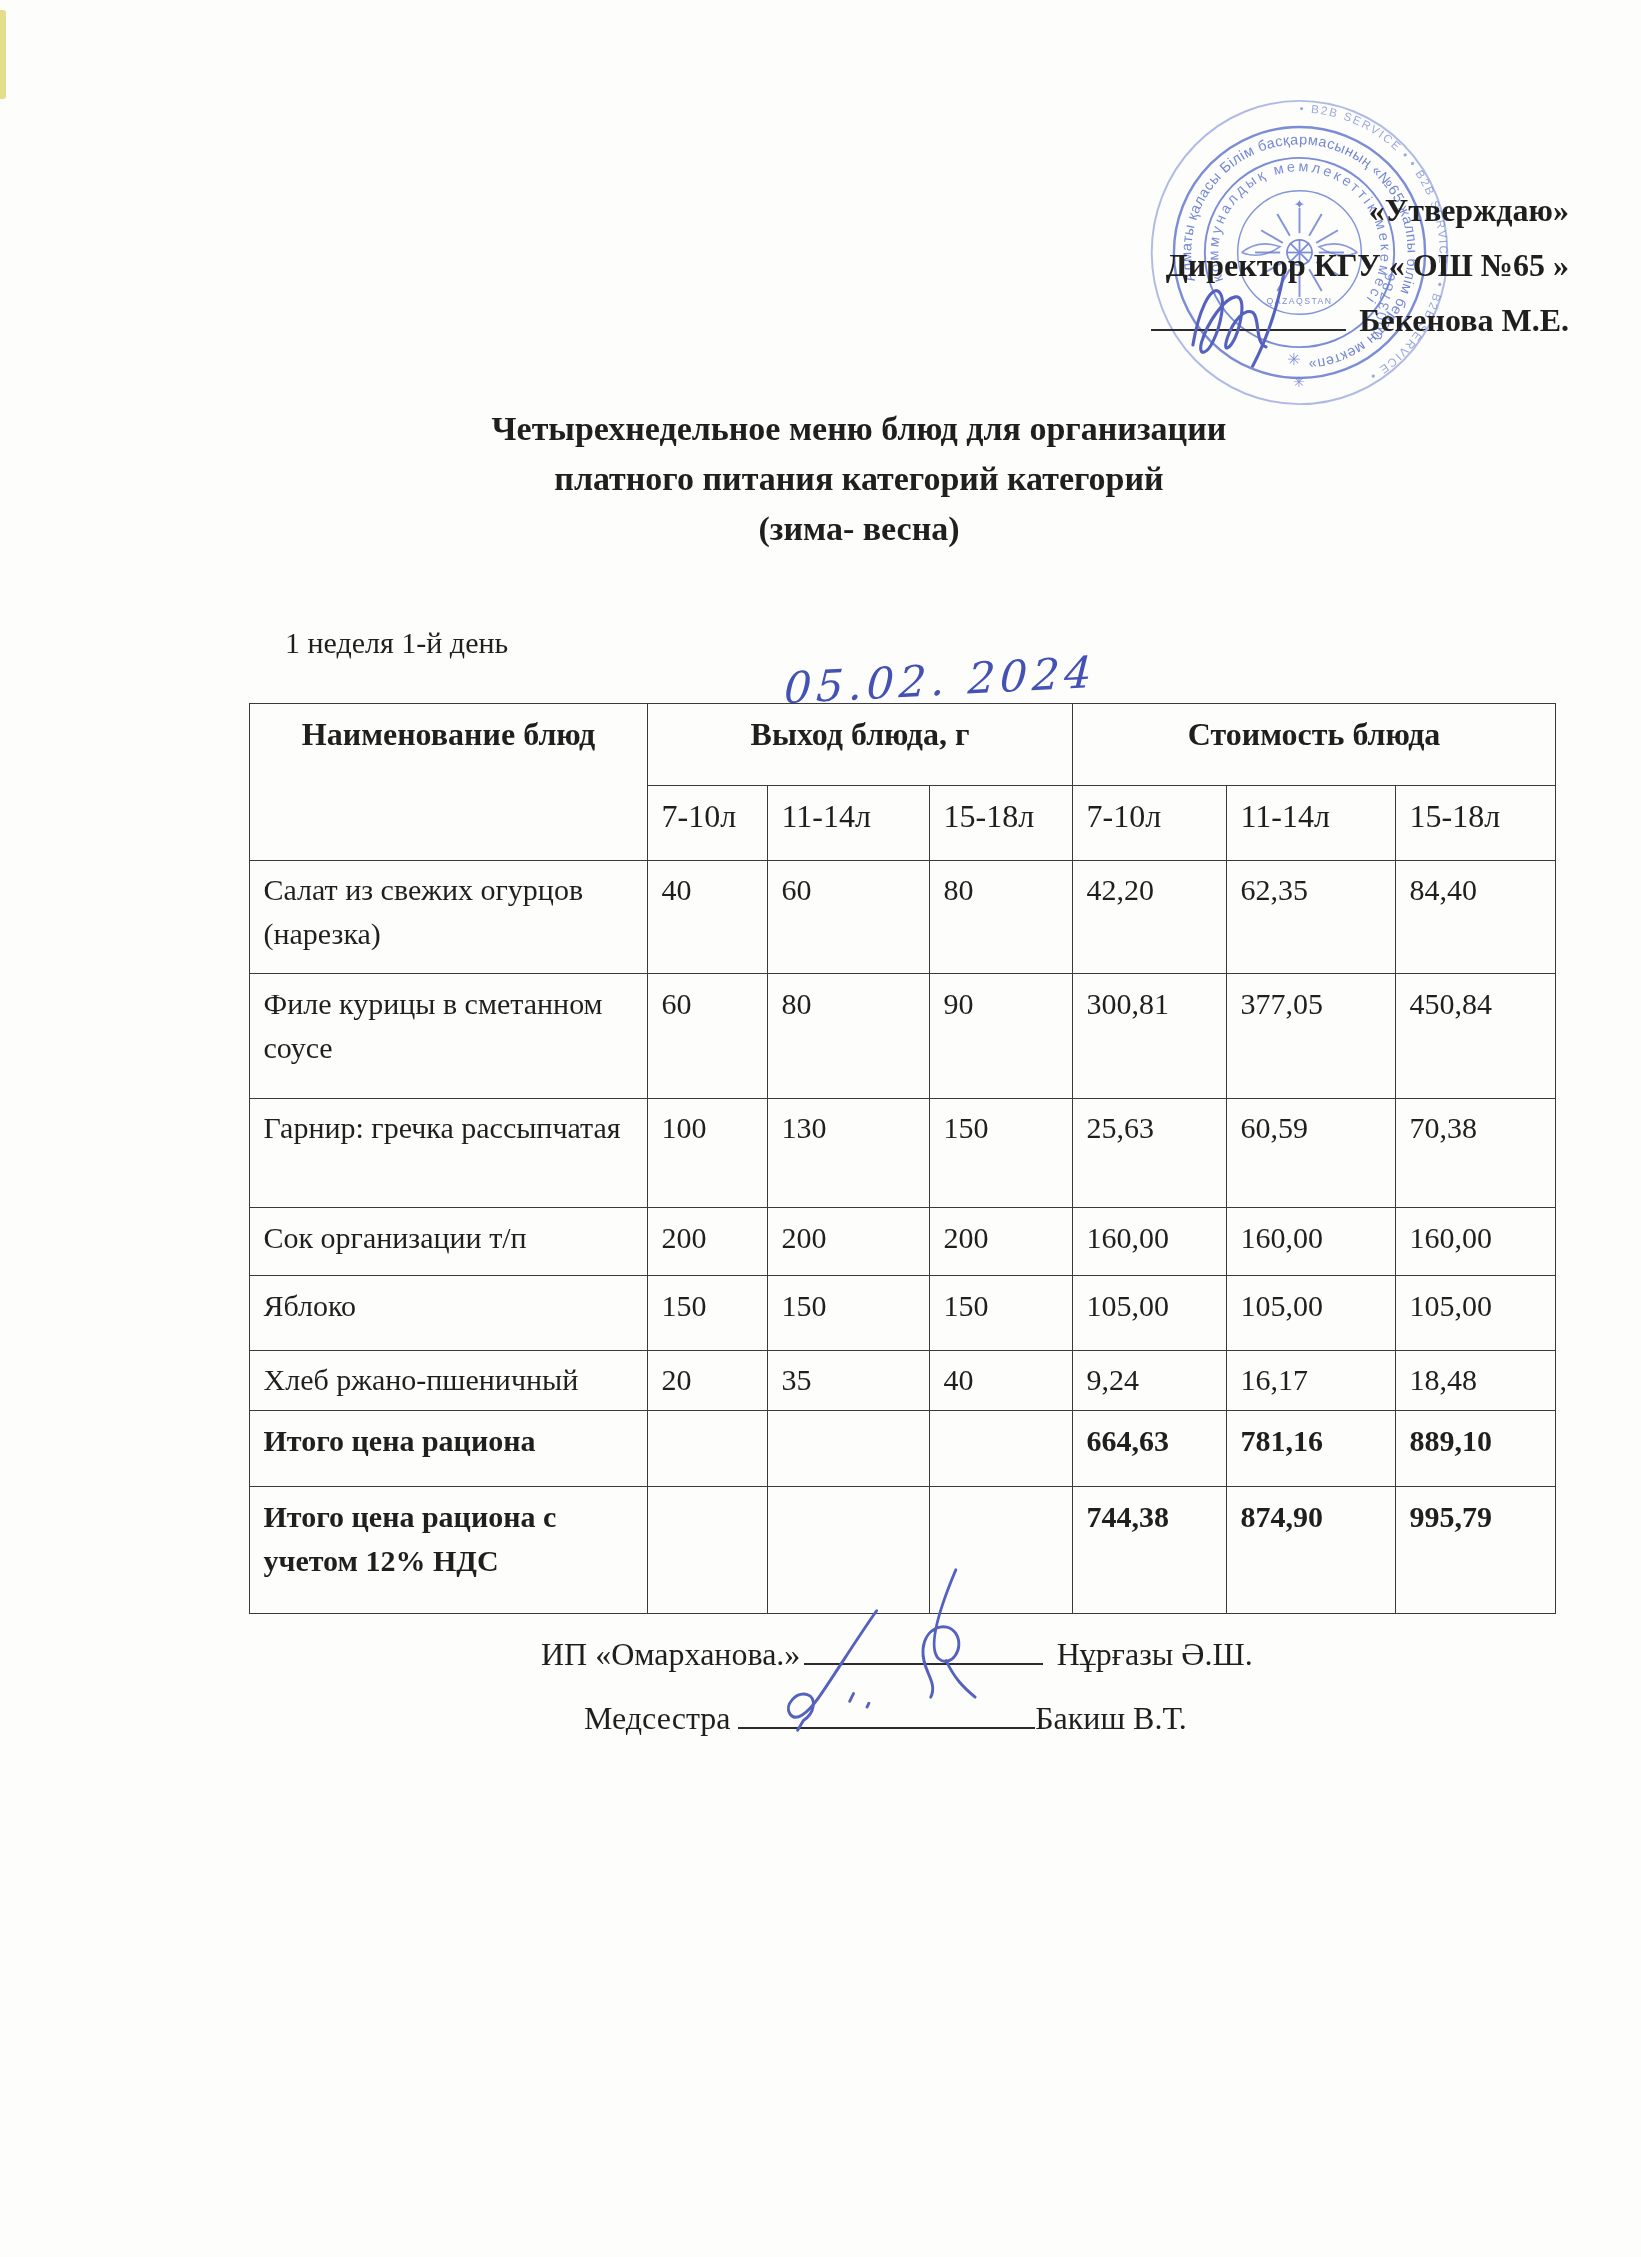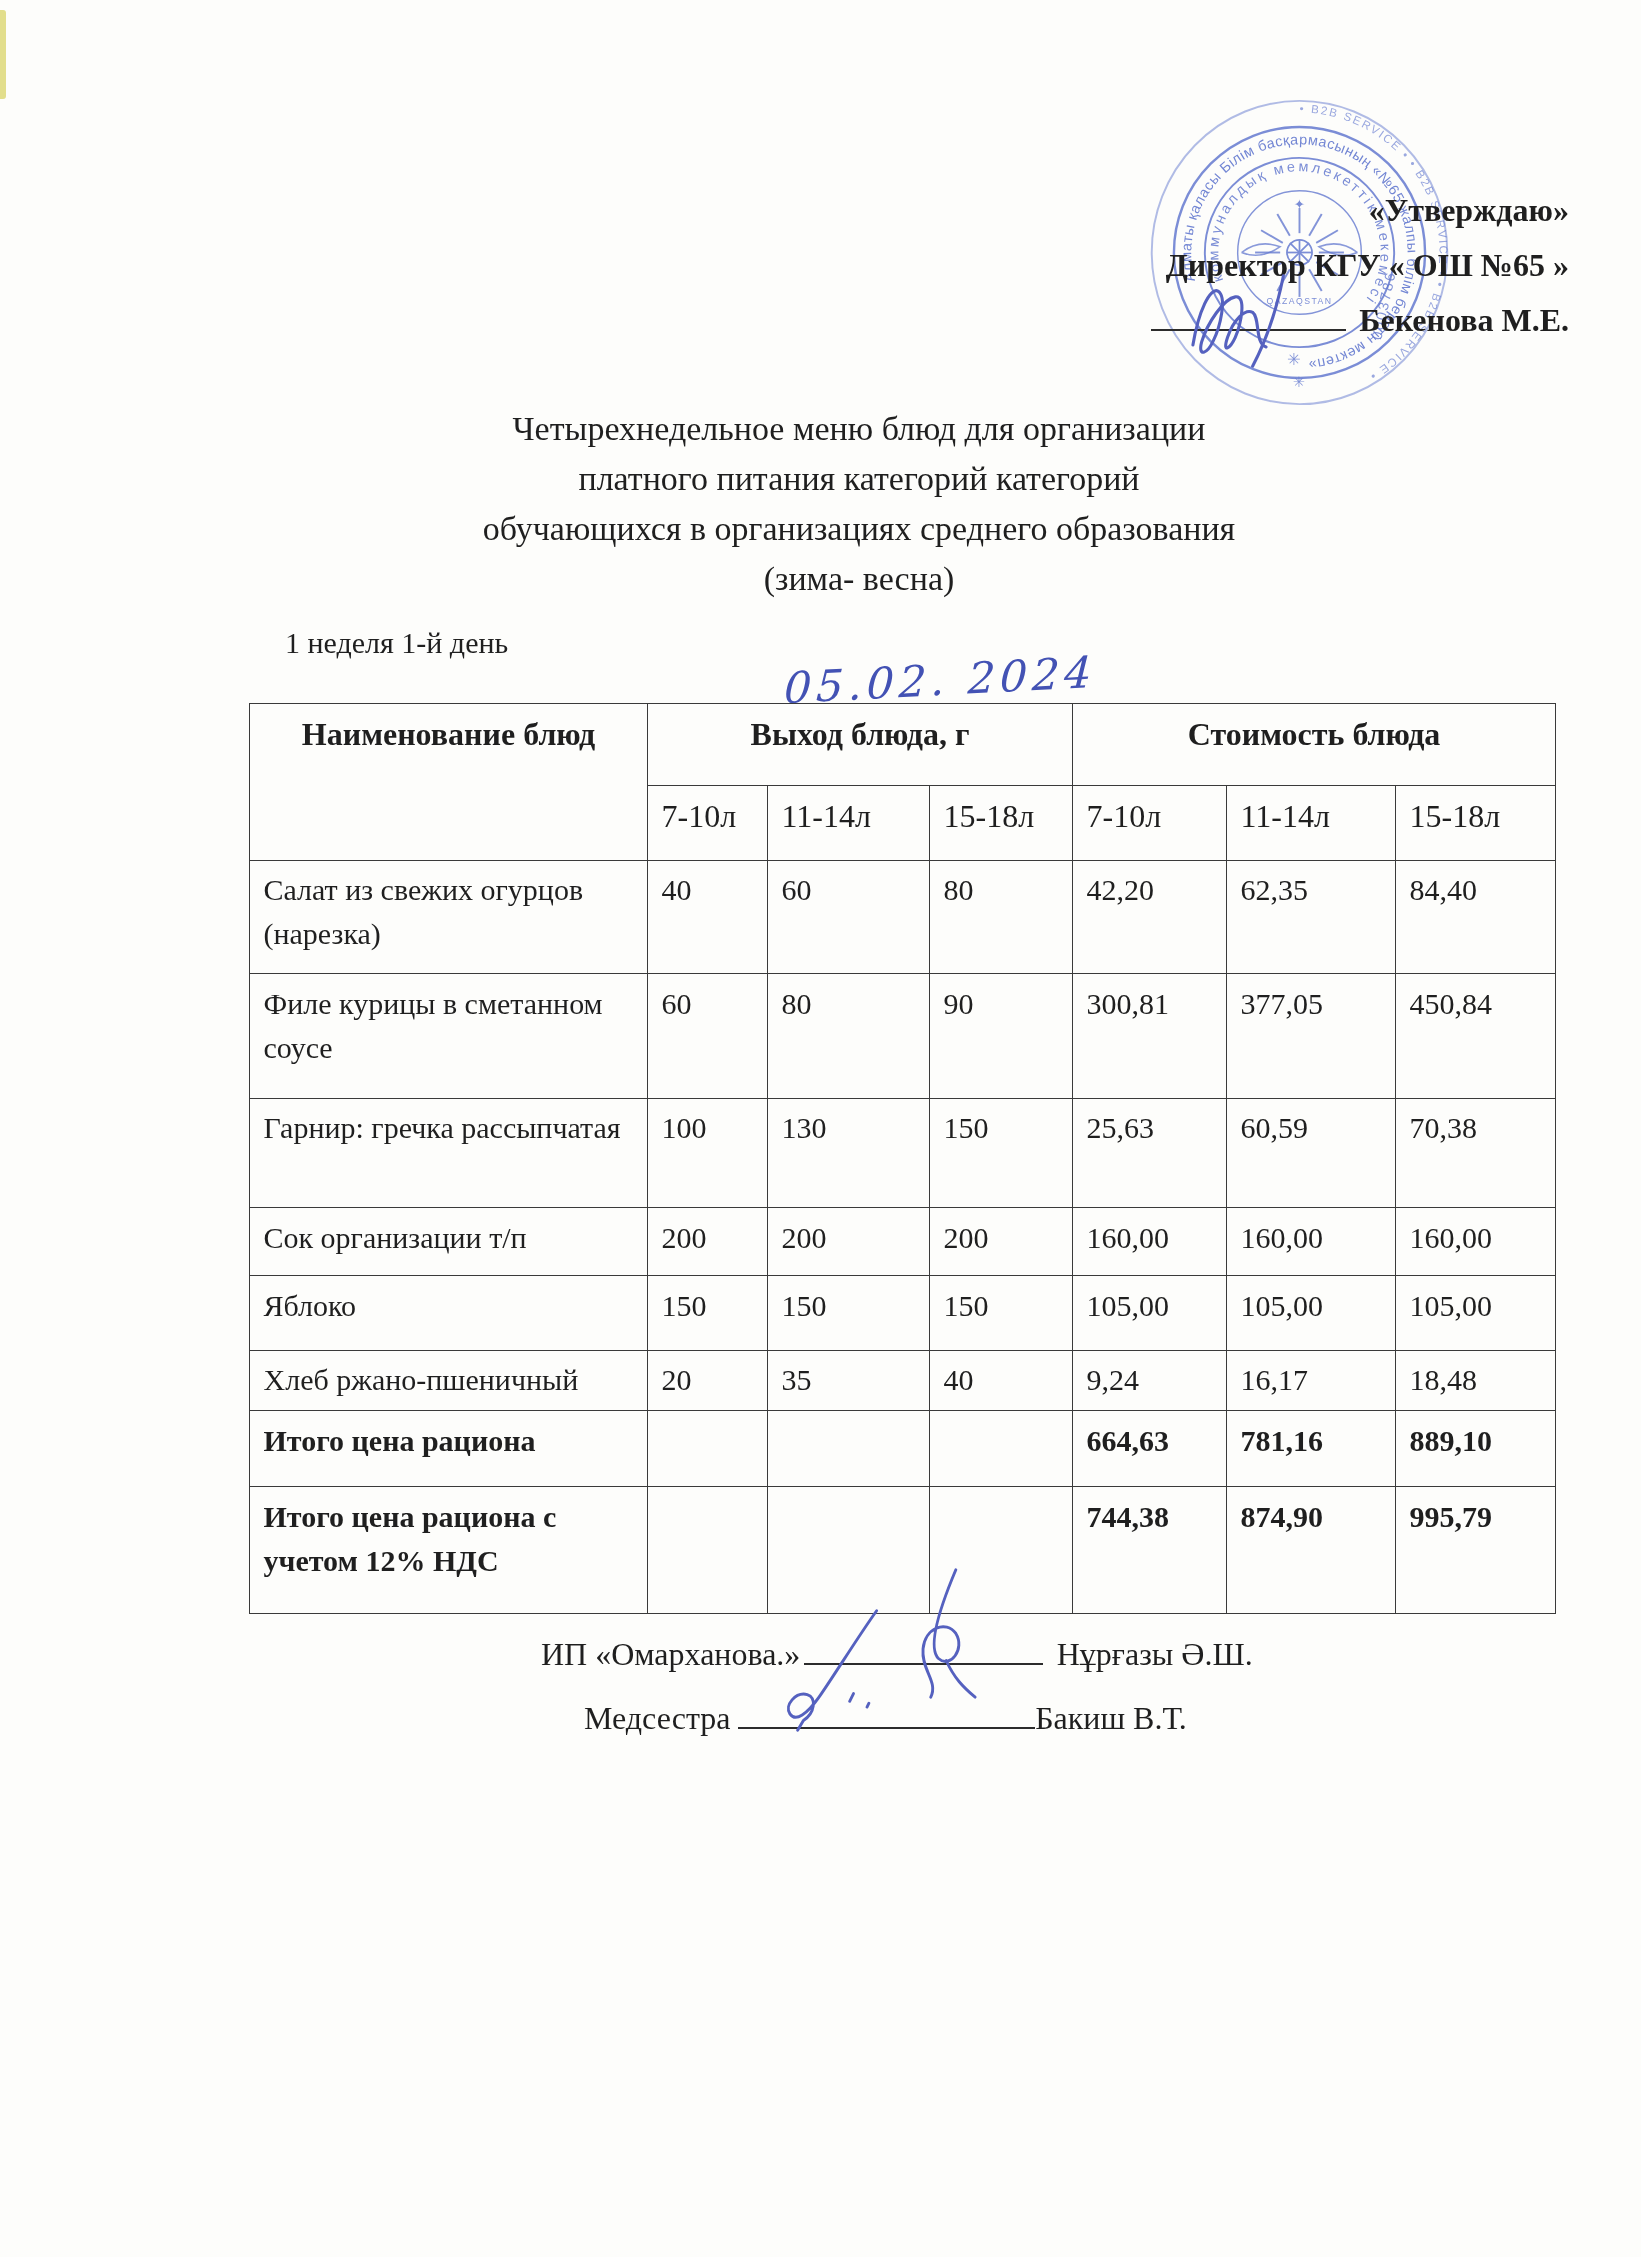--- a/index.html
+++ b/index.html
@@ -20,21 +20,21 @@
   .stamp text{fill:#4a63c8;font-family:"Liberation Sans","DejaVu Sans",sans-serif;}
 
   
   .approval{top:183px;right:72px;text-align:right;font-weight:bold;font-size:32px;line-height:55px;z-index:2;white-space:nowrap;}
   .sig-underline{display:inline-block;border-bottom:2.9px solid #2c2c2c;height:35px;vertical-align:baseline;}
   .approval .sig-underline{width:195px;margin-right:13.5px;}
 
   .dir-sign{left:1183px;top:268px;width:145px;height:104px;z-index:3;}
 
   
-  .title{top:404px;left:77px;right:0;text-align:center;font-weight:normal;font-size:34px;line-height:50px;z-index:2;}
+  .title{top:404px;left:77px;right:0;text-align:center;font-weight:bold;font-size:34px;line-height:50px;z-index:2;}
 
   .week-label{left:285px;top:626px;font-size:30px;}
   .hand-date{
     left:784px;top:655px;
     font-size:43px;font-style:italic;color:#4352b4;
     letter-spacing:4.8px;transform:rotate(-3deg) skewX(-6deg);
     font-family:"DejaVu Serif",serif;white-space:nowrap;
   }
 
   
@@ -133,21 +133,20 @@
 <svg class="abs dir-sign" viewBox="0 0 150 108">
   <g class="ink" stroke-width="3.2">
     <path d="M10,80 C16,44 28,20 36,24 C46,30 38,62 31,76 C25,89 15,93 19,77 C25,57 42,32 54,30 C66,28 60,58 54,72 C49,83 40,90 46,72 C52,54 64,42 72,46 C80,52 74,78 86,82"></path>
     <path d="M104,8 C98,38 88,72 72,102"></path>
   </g>
 </svg>
 
 <div class="abs title">
   <div>Четырехнедельное меню блюд для организации</div>
   <div>платного питания категорий категорий</div>
-  <div>обучающихся в организациях среднего образования</div>
   <div>(зима- весна)</div>
 </div>
 
 <div class="abs week-label">1 неделя 1-й день</div>
 <div class="abs hand-date">05.02. 2024</div>
 
 <table class="abs menu-table">
   <colgroup>
     <col style="width:398px">
       <col style="width:120px">

